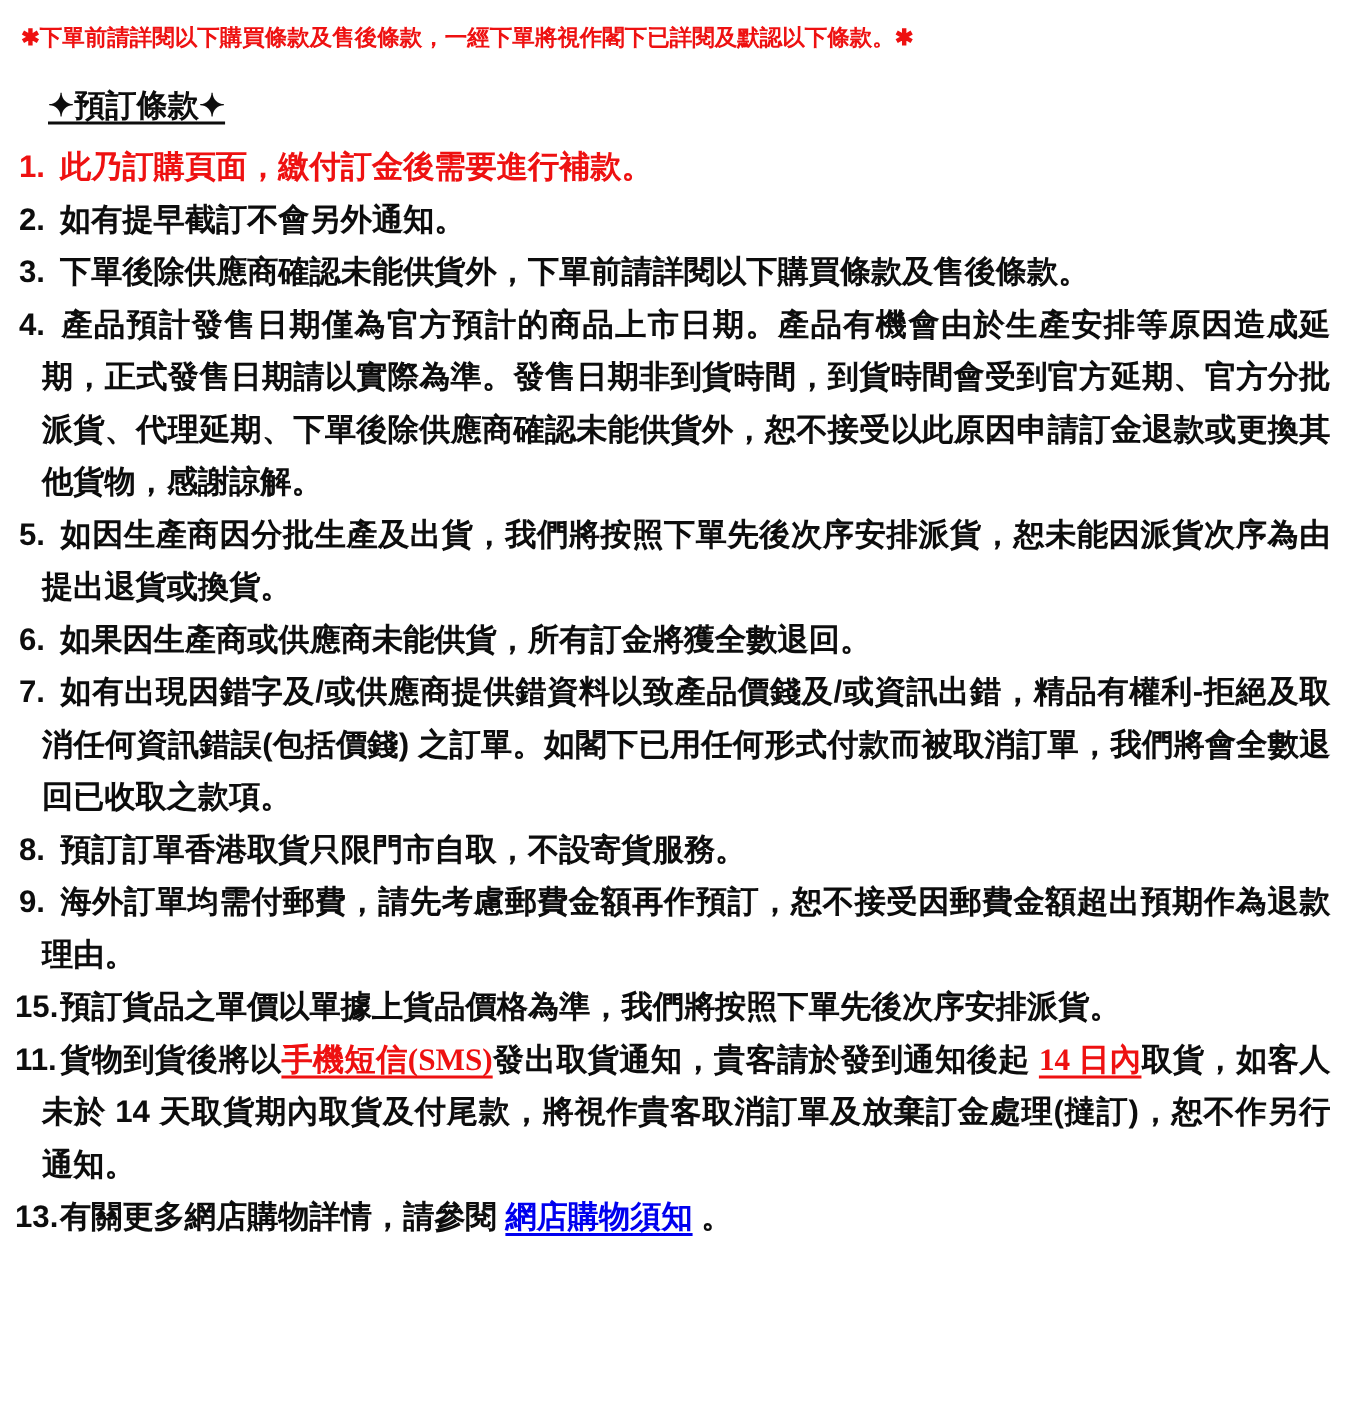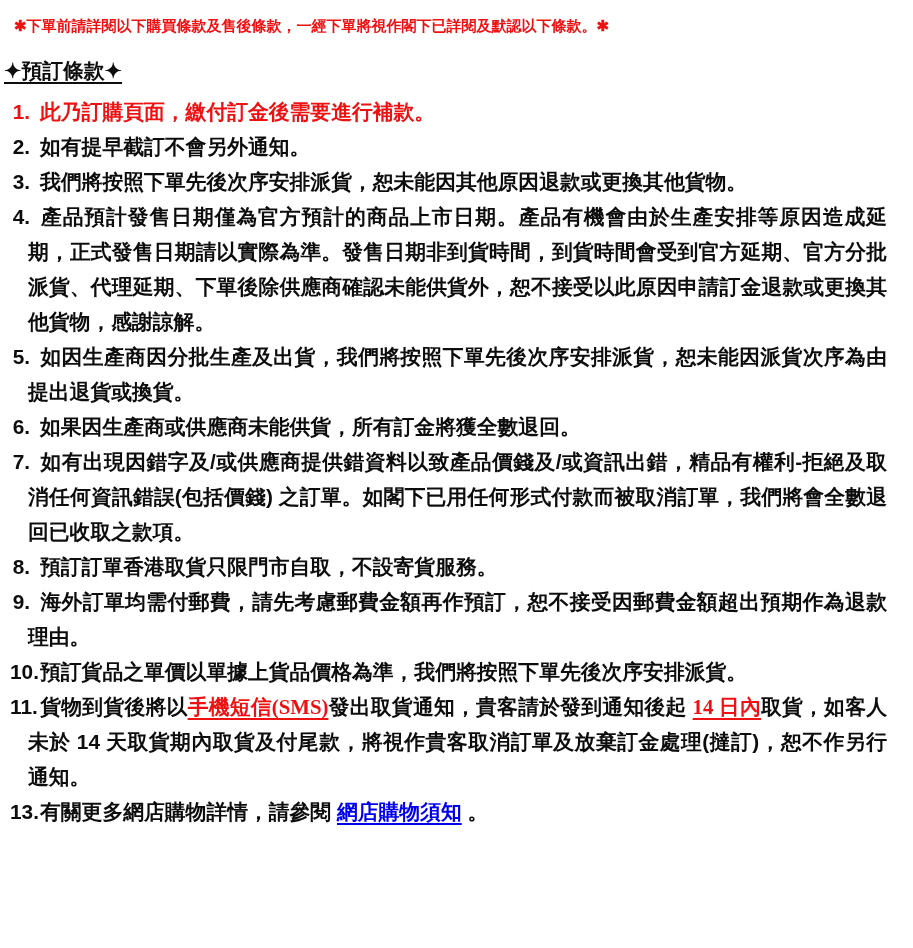--- a/index.html
+++ b/index.html
@@ -18,21 +18,21 @@
   .page{width:913px;height:948px;}
   .header-note{
     margin:8px 26px 0 14px;
     font-size:15px;line-height:35px;
     color:var(--red);
     text-underline-offset:4px;
     text-decoration-thickness:1.5px;
     white-space:nowrap;
   }
   .section-title{
-    margin:10px 26px 0 4px;
+    margin:10px 26px 0 32px;
     font-size:20.8px;line-height:35px;
     color:var(--black);
     text-decoration:underline;
     text-underline-offset:4px;
     text-decoration-thickness:1.5px;
   }
   ol.terms{
     list-style:none;
     margin:6px 0 0 0;
     padding:0 26px 0 28px;
@@ -69,25 +69,25 @@
 
 <div class="page">
 
   <div class="header-note">✱下單前請詳閱以下購買條款及售後條款，一經下單將視作閣下已詳閱及默認以下條款。✱</div>
 
   <div class="section-title">✦預訂條款✦</div>
 
   <ol class="terms">
       <li class="term red"><span class="num">1.</span><span>此乃訂購頁面，繳付訂金後需要進行補款。</span></li>
       <li class="term"><span class="num">2.</span><span>如有提早截訂不會另外通知。</span></li>
-      <li class="term"><span class="num">3.</span><span>我們將按照下單先後次序安排派貨，恕未能因其他原因退款或更換其他貨物。</span></li>
+      <li class="term"><span class="num">3.</span><span>下單後除供應商確認未能供貨外，下單前請詳閱以下購買條款及售後條款。</span></li>
       <li class="term"><span class="num">4.</span><span>產品預計發售日期僅為官方預計的商品上市日期。產品有機會由於生產安排等原因造成延期，正式發售日期請以實際為準。發售日期非到貨時間，到貨時間會受到官方延期、官方分批派貨、代理延期、下單後除供應商確認未能供貨外，恕不接受以此原因申請訂金退款或更換其他貨物，感謝諒解。</span></li>
       <li class="term"><span class="num">5.</span><span>如因生產商因分批生產及出貨，我們將按照下單先後次序安排派貨，恕未能因派貨次序為由提出退貨或換貨。</span></li>
       <li class="term"><span class="num">6.</span><span>如果因生產商或供應商未能供貨，所有訂金將獲全數退回。</span></li>
       <li class="term"><span class="num">7.</span><span>如有出現因錯字及/或供應商提供錯資料以致產品價錢及/或資訊出錯，精品有權利-拒絕及取消任何資訊錯誤(包括價錢) 之訂單。如閣下已用任何形式付款而被取消訂單，我們將會全數退回已收取之款項。</span></li>
       <li class="term"><span class="num">8.</span><span>預訂訂單香港取貨只限門市自取，不設寄貨服務。</span></li>
       <li class="term"><span class="num">9.</span><span>海外訂單均需付郵費，請先考慮郵費金額再作預訂，恕不接受因郵費金額超出預期作為退款理由。</span></li>
-      <li class="term"><span class="num">10.</span><span>預訂貨品之單價以單據上貨品價格為準，我們將按照下單先後次序安排派貨。</span></li>
+      <li class="term"><span class="num">15.</span><span>預訂貨品之單價以單據上貨品價格為準，我們將按照下單先後次序安排派貨。</span></li>
       <li class="term"><span class="num">11.</span><span>貨物到貨後將以</span><span class="red-underline">手機短信(SMS)</span><span>發出取貨通知，貴客請於發到通知後起 </span><span class="red-underline">14 日內</span><span>取貨，如客人未於 14 天取貨期內取貨及付尾款，將視作貴客取消訂單及放棄訂金處理(撻訂)，恕不作另行通知。</span></li>
       <li class="term"><span class="num">13.</span><span>有關更多網店購物詳情，請參閱 </span><a href="#" class="link">網店購物須知</a><span> 。</span></li>
     </ol>
 
 </div>
 
 </body></html>

